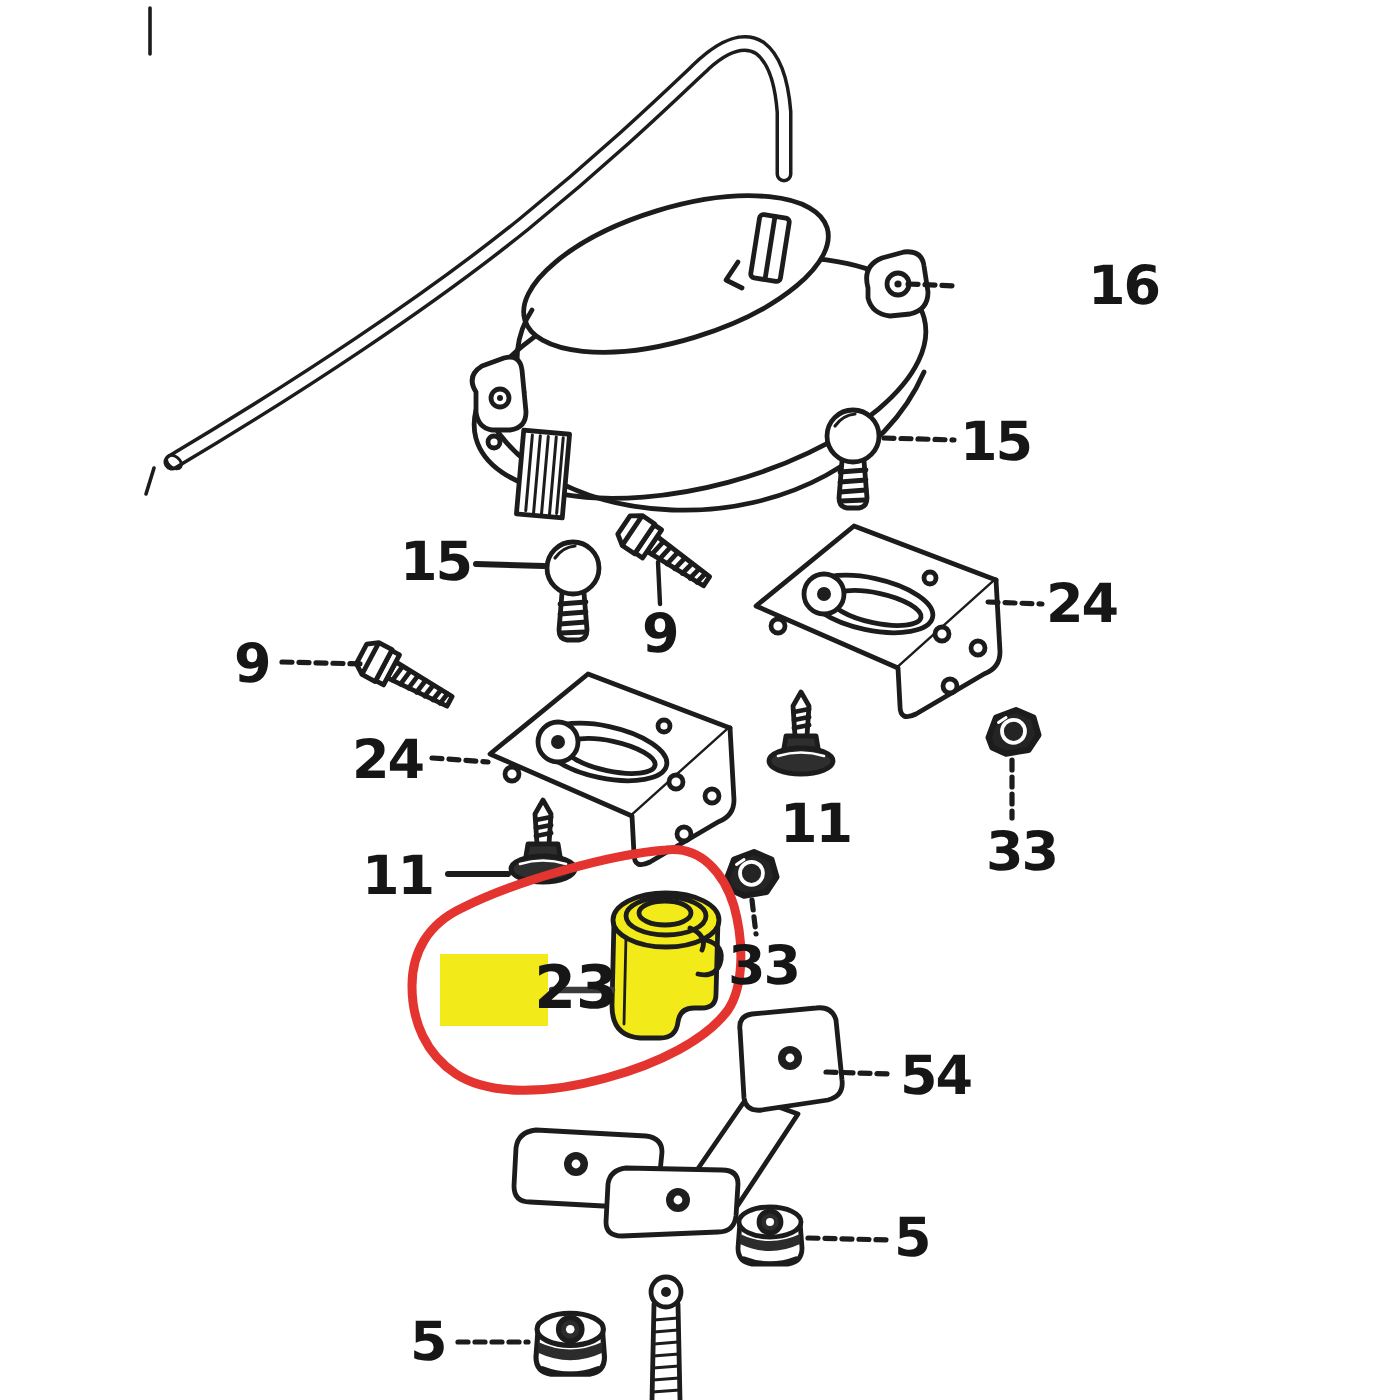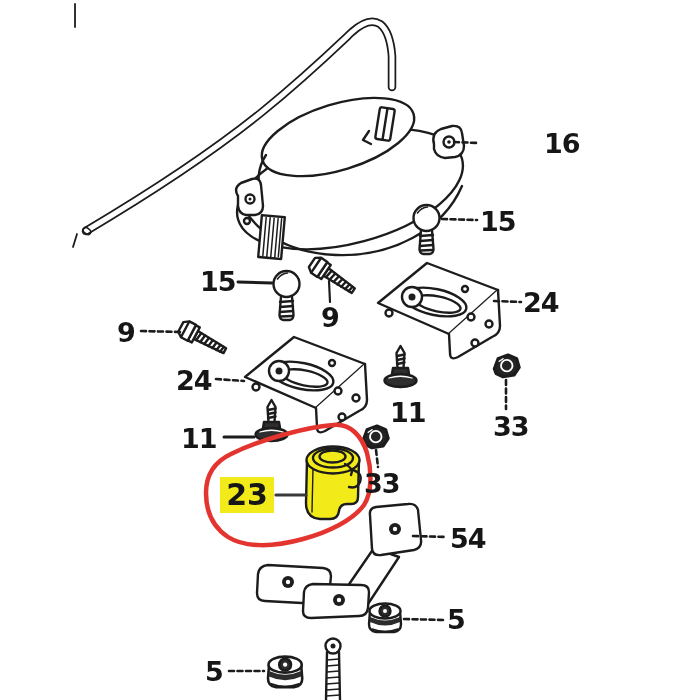--- a/index.html
+++ b/index.html
@@ -1,21 +1,21 @@
 <!DOCTYPE html>
 <html><head>
 <meta charset="utf-8">
 <style>
   html,body{margin:0;padding:0;background:#ffffff;}
   #canvas{position:relative;width:700px;height:700px;background:#ffffff;overflow:hidden;
           font-family:"DejaVu Sans", sans-serif;}
   #canvas svg{position:absolute;left:0;top:0;}
   .lbl{position:absolute;font-weight:700;font-size:27px;line-height:1;color:#161616;
        letter-spacing:-1px;white-space:nowrap;}
-  .lbl-23{font-size:30px;width:54px;height:36px;line-height:36px;text-align:center;letter-spacing:0;}
+  .lbl-23{font-size:30px;width:54px;height:36px;line-height:36px;text-align:center;letter-spacing:0;padding-left:41px;}
 </style>
 </head>
 <body>
 
 <div id="canvas">
 
 <svg width="700" height="700" viewBox="0 0 700 700">
   <defs>
     <g id="screw15">
       <path d="M 7 25.5 L 5.5 44 Q 5.5 48.5 9.5 49 L 15.5 49 Q 19.5 48.5 19.5 44 L 18 25.5" fill="#ffffff"></path>

